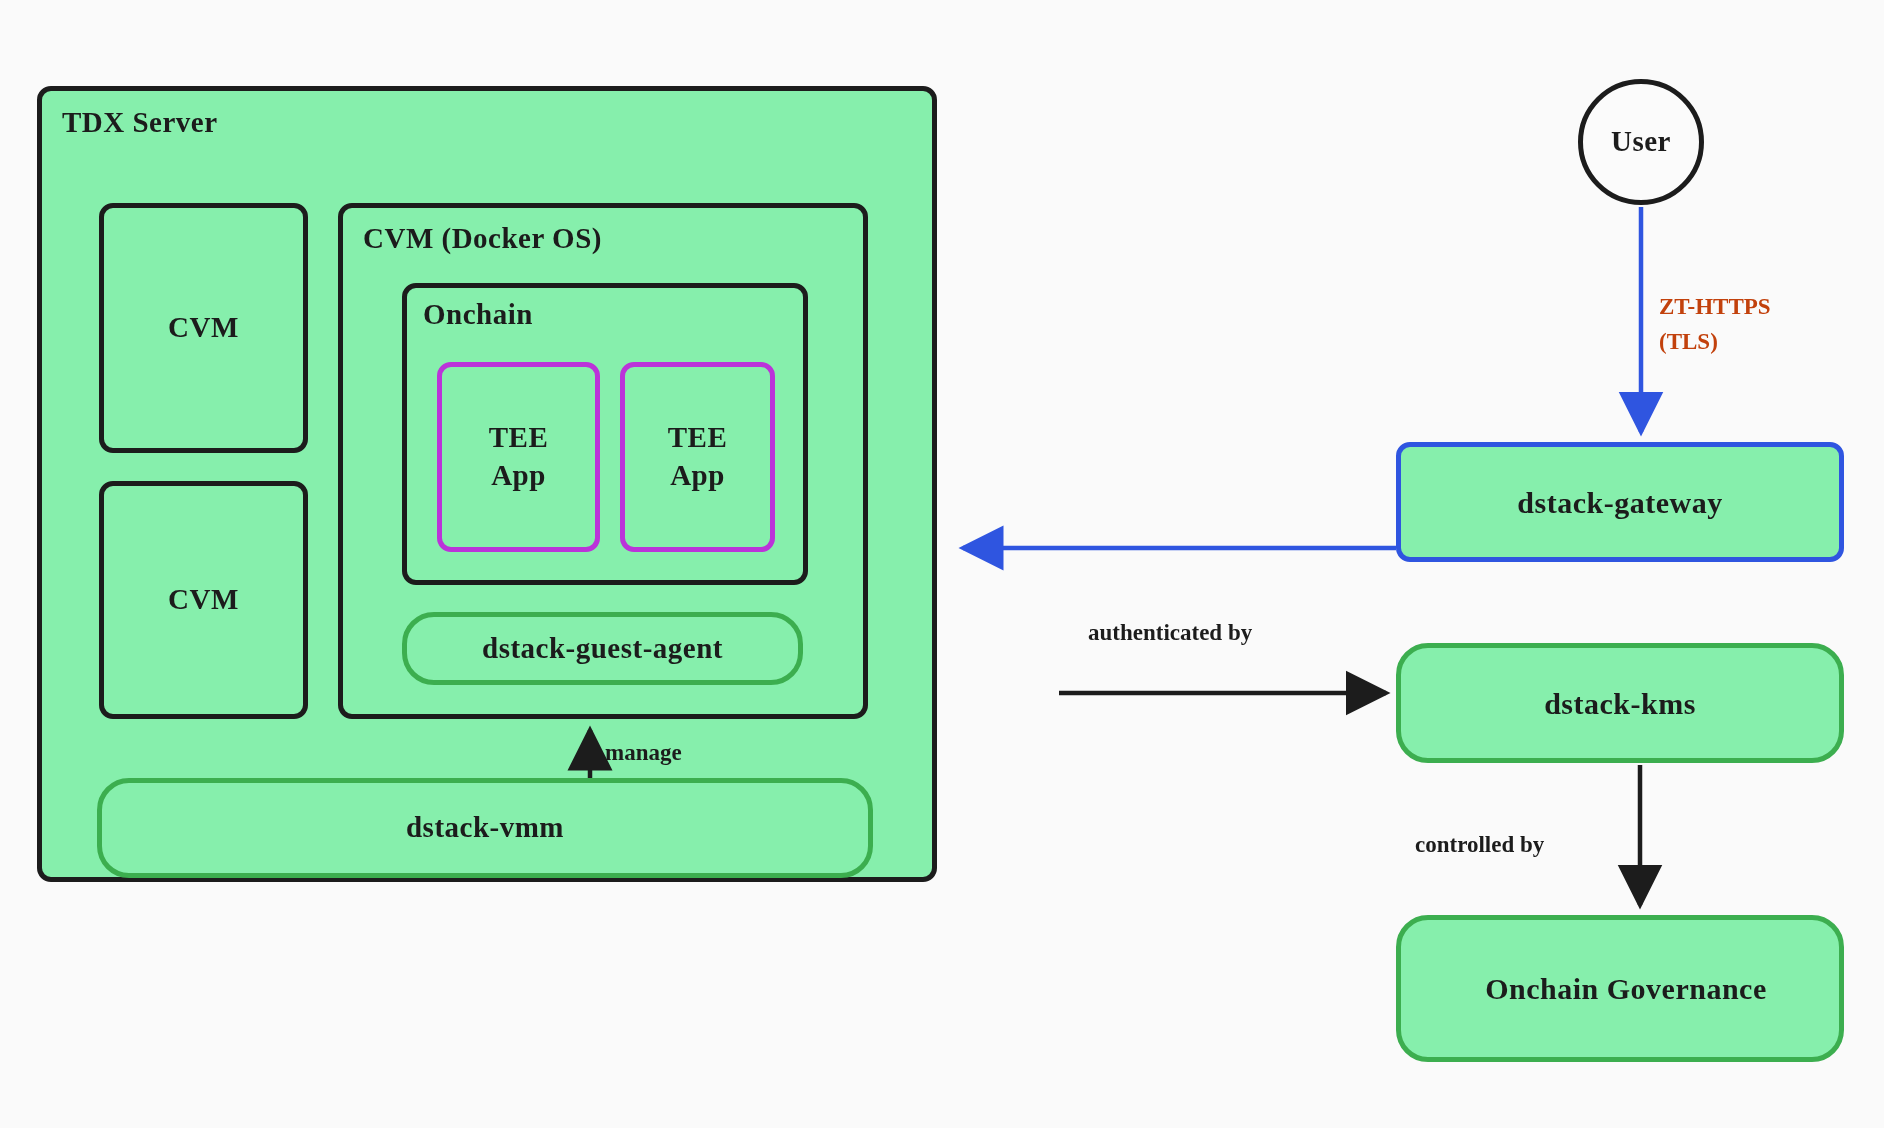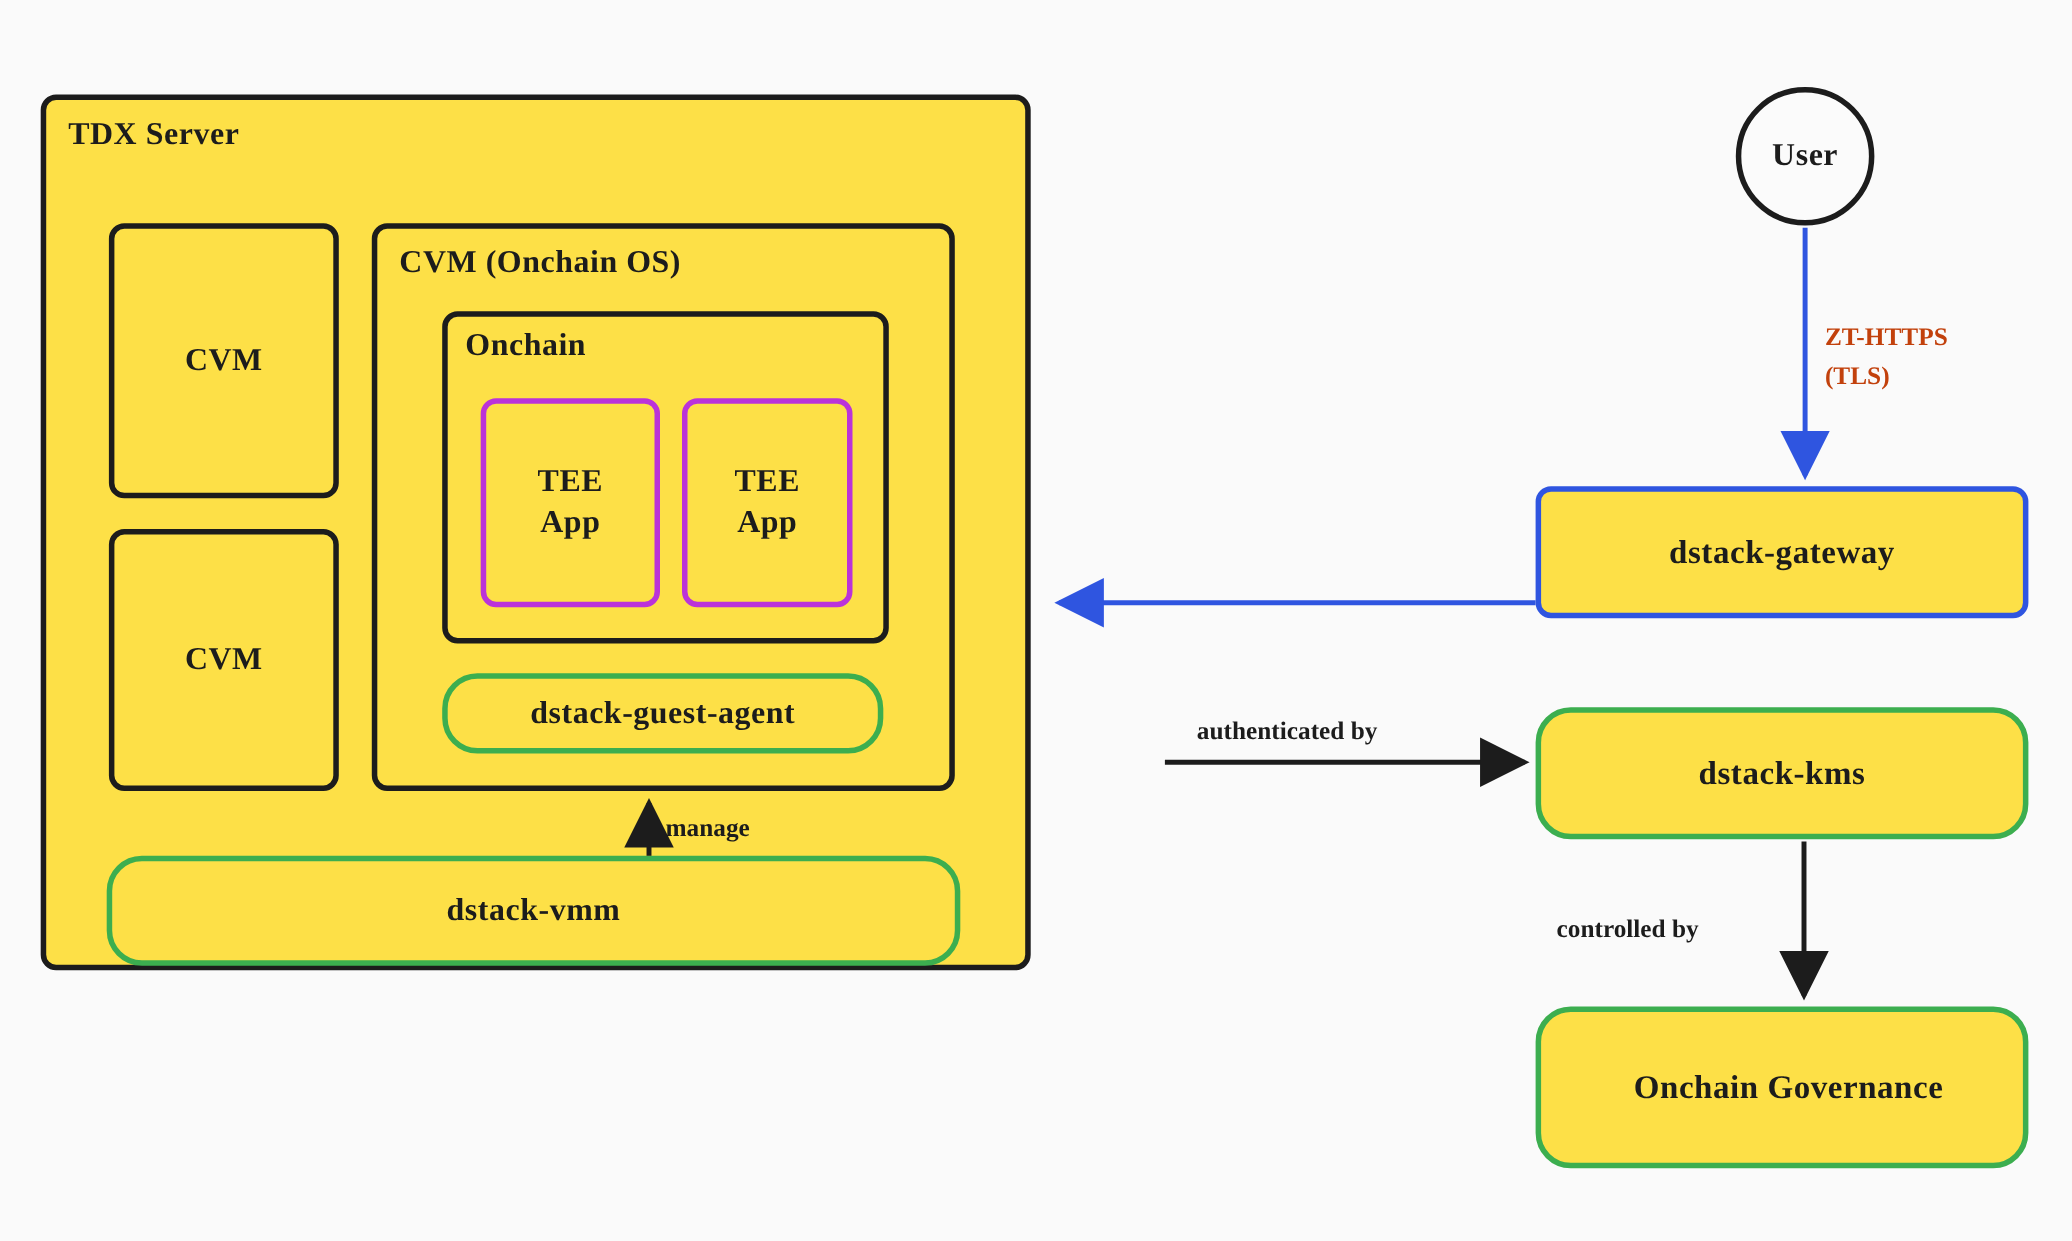--- a/index.html
+++ b/index.html
@@ -11,21 +11,21 @@
     position: relative;
     width: 1884px;
     height: 1128px;
     background: #fafafa;
     font-family: Liberation Serif, serif;
     overflow: hidden;
   }
   .box {
     position: absolute;
     box-sizing: border-box;
-    background: #fde047;
+    background: #86efac;
     border-style: solid;
     border-radius: 14px;
     display: flex;
   }
   .box.dark   { border-color: #1c1c1c; border-width: 5px; }
   .box.purple { border-color: #bb33d9; border-width: 5px; }
   .box.green  { border-color: #3cae4f; border-width: 5px; border-radius: 32px; }
   .box.blue   { border-color: #2f55e0; border-width: 5px; }
 
   .circle {
@@ -90,21 +90,21 @@
 
   <div class="box dark" style="left:99px; top:203px; width:209px; height:250px;">
     <span class="center-label">CVM</span>
   </div>
 
   <div class="box dark" style="left:99px; top:481px; width:209px; height:238px;">
     <span class="center-label">CVM</span>
   </div>
 
   <div class="box dark" style="left:338px; top:203px; width:530px; height:516px;"></div>
-  <div class="corner-label" style="left:363px; top:222px;">CVM (Onchain OS)</div>
+  <div class="corner-label" style="left:363px; top:222px;">CVM (Docker OS)</div>
 
   <div class="box dark" style="left:402px; top:283px; width:406px; height:302px;"></div>
   <div class="corner-label" style="left:423px; top:298px;">Onchain</div>
 
   <div class="box purple" style="left:437px; top:362px; width:163px; height:190px;">
     <span class="center-label">TEE
 App</span>
   </div>
 
   <div class="box purple" style="left:620px; top:362px; width:155px; height:190px;">
@@ -157,17 +157,17 @@
     <path d="M590,778 L590,730" stroke="#1c1c1c" stroke-width="4.5" fill="none" marker-end="url(#arrow-dark)"></path>
   </svg>
 
   <div class="edge-label blue-txt" style="left:1659px; top:290px;">
     <div>ZT-HTTPS</div>
     <div>(TLS)</div>
   </div>
 
   <div class="edge-label" style="left:605px; top:740px;">manage</div>
 
-  <div class="edge-label" style="left:1088px; top:652px;">authenticated by</div>
+  <div class="edge-label" style="left:1088px; top:620px;">authenticated by</div>
 
   <div class="edge-label" style="left:1415px; top:832px;">controlled by</div>
 
 </div>
 
 </body></html>

